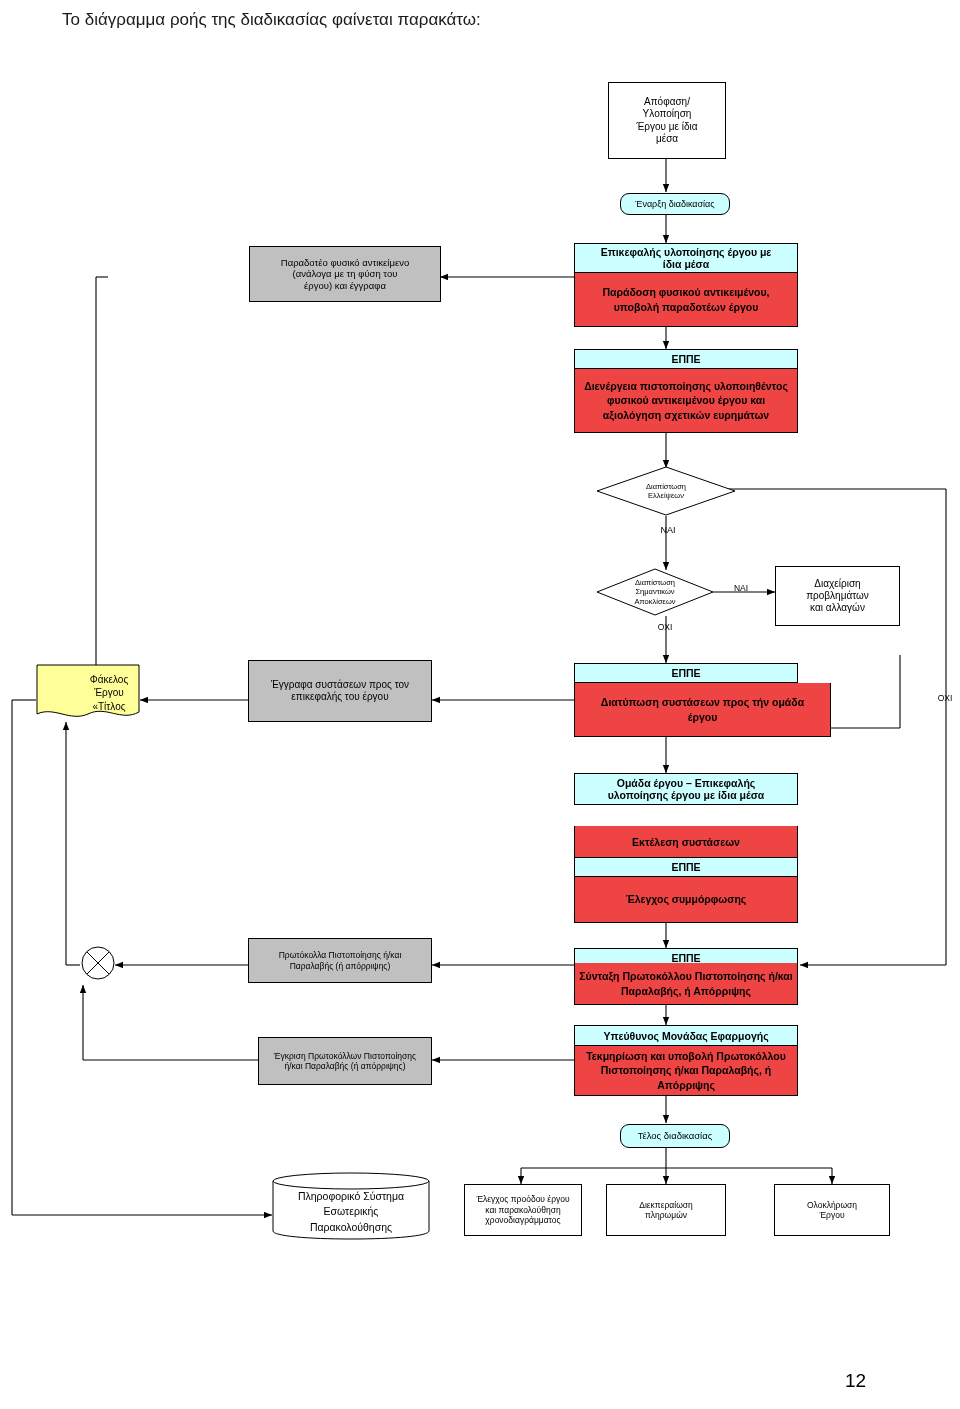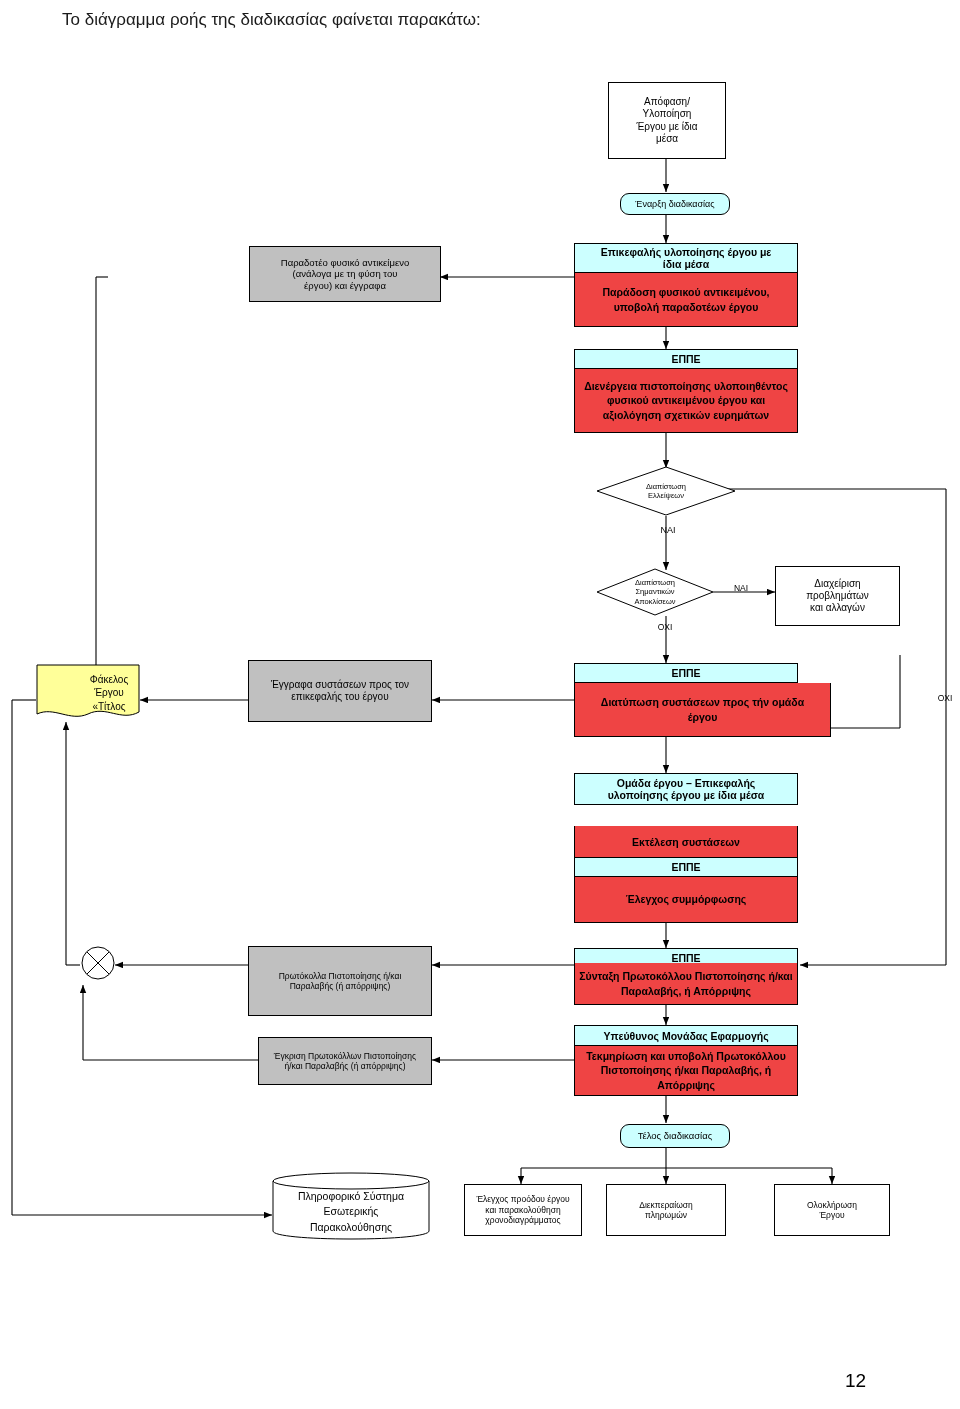--- a/index.html
+++ b/index.html
@@ -284,21 +284,21 @@
     <div>Εκτέλεση συστάσεων</div>
   </div>
 
   <div class="hdr" style="left:574px; top:857px; width:224px; height:20px;">
     <span>ΕΠΠΕ</span>
   </div>
   <div class="body-box" style="left:574px; top:877px; width:224px; height:46px;">
     <div>Έλεγχος συμμόρφωσης</div>
   </div>
 
-  <div class="node gray" style="left:248px; top:938px; width:184px; height:70px; font-size:8.5px;margin-top:8px;">
+  <div class="node gray" style="left:248px; top:938px; width:184px; height:45px; font-size:8.5px;">
     <div>Πρωτόκολλα Πιστοποίησης ή/και</div>
     <div>Παραλαβής (ή απόρριψης)</div>
   </div>
 
   <div class="circlex" style="left:80px; top:945px; width:36px; height:36px;">
     <svg width="36" height="36" viewBox="0 0 36 36">
       <circle cx="18" cy="18" r="16" fill="#ffffff" stroke="#000" stroke-width="1"></circle>
       <line x1="7" y1="7" x2="29" y2="29" stroke="#000" stroke-width="1"></line>
       <line x1="29" y1="7" x2="7" y2="29" stroke="#000" stroke-width="1"></line>
     </svg>

